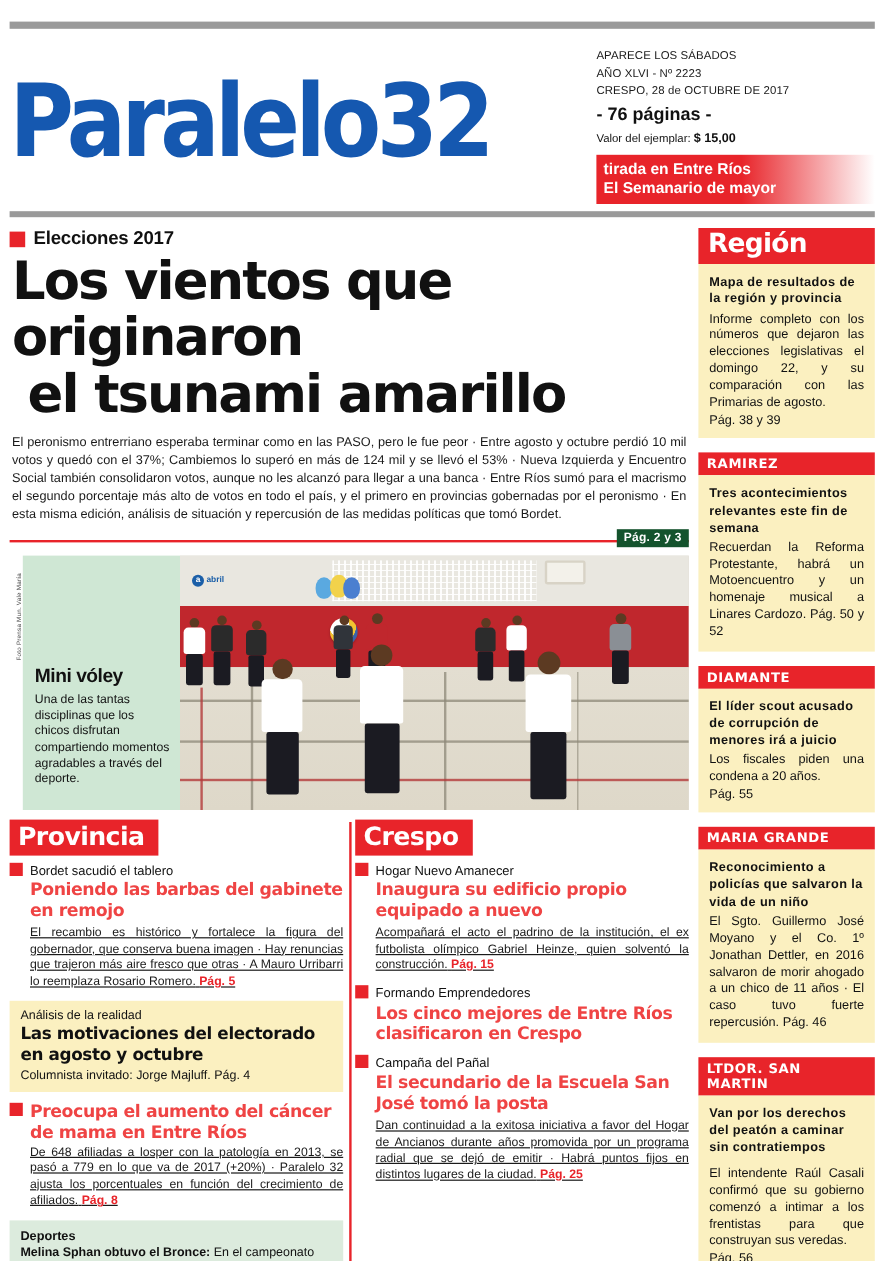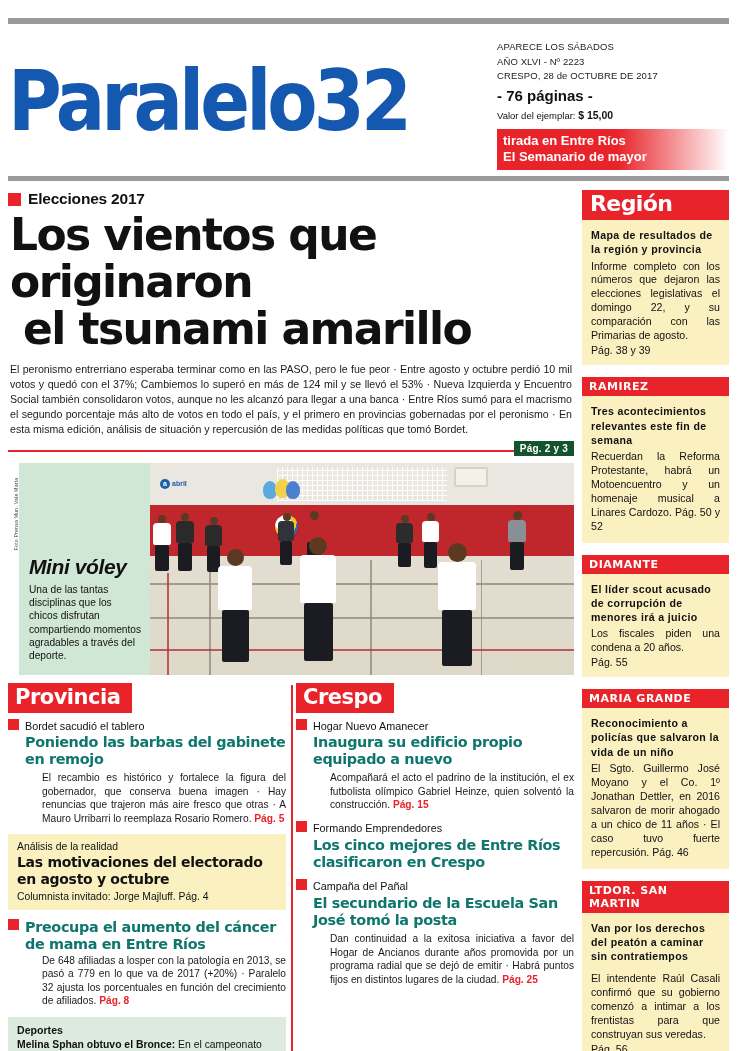--- a/index.html
+++ b/index.html
@@ -90,21 +90,21 @@
   }
   .credit span {
     position: absolute; left: -28px; top: 48px;
     transform: rotate(-90deg); transform-origin: center;
     font-size: 5.2px; white-space: nowrap; color: #444; letter-spacing: .2px;
   }
   .caption-box {
     width: 131px; background: #cfe7d4; flex: 0 0 auto;
     padding: 92px 8px 0 10px;
   }
-  .caption-title { font-size: 21px; font-weight: bold; letter-spacing: -.4px; margin-bottom: 4px; font-style: italic; }
+  .caption-title { font-size: 16px; font-weight: bold; letter-spacing: -.4px; margin-bottom: 4px; }
   .caption-text { font-size: 10.2px; line-height: 1.31; }
   .photo { flex: 1 1 auto; position: relative; overflow: hidden; background: #dcd9cf; }
 
   
   .gym-wall { position:absolute; left:0; right:0; top:0; height:44%; background:#e9e7e0; }
   .gym-red { position:absolute; left:0; right:0; top:20%; height:24%; background:#c0272d; }
   .gym-floor { position:absolute; left:0; right:0; top:44%; bottom:0;
                background:linear-gradient(180deg,#e3ded1 0%,#ded8c9 100%); }
   .fl-line { position:absolute; background:#8d8878; opacity:.75; }
   .fl-red { position:absolute; background:#b33a3a; opacity:.8; }
@@ -135,25 +135,25 @@
     font-family:"DejaVu Sans", sans-serif;
     font-weight:bold; font-size:21px; letter-spacing:-.5px;
     padding: 2px 12px 4px 7px; margin-bottom: 6px;
   }
   .item { margin-bottom: 9px; }
   .item-kicker { display:flex; align-items:flex-start; gap:6px; margin-bottom: 1px; }
   .item-kicker .t { font-size: 10.8px; line-height:1.2; padding-top:1px; }
   .item-title {
     font-family:"DejaVu Sans", sans-serif;
     font-weight:bold; font-size:14.4px; line-height:1.17; letter-spacing:-.35px;
-    margin: 2px 0 3px 17px; color:#0f766e;
+    margin: 2px 0 3px 17px; color:#ef4444;
   }
   .item-title.noind { margin-left: 0; }
   .item-text {
-    font-size: 10.2px; line-height: 1.33; text-align: justify; margin-left: 34px; color:#1a1a1a;
+    font-size: 10.2px; line-height: 1.33; text-align: justify; margin-left: 17px; color:#1a1a1a;text-decoration:underline;
   }
   .pg { color:#e8242a; font-weight:bold; }
 
   .yellow-box { background:#fbf0c0; padding: 7px 9px 8px 9px; margin: 2px 0 9px 0; }
   .yellow-box .yk { font-size: 10.4px; margin-bottom: 2px; }
   .yellow-box .yt {
     font-family:"DejaVu Sans", sans-serif;
     font-weight:bold; font-size:14px; line-height:1.2; letter-spacing:-.3px; margin-bottom: 3px;
   }
   .yellow-box .ytx { font-size: 10.4px; }

